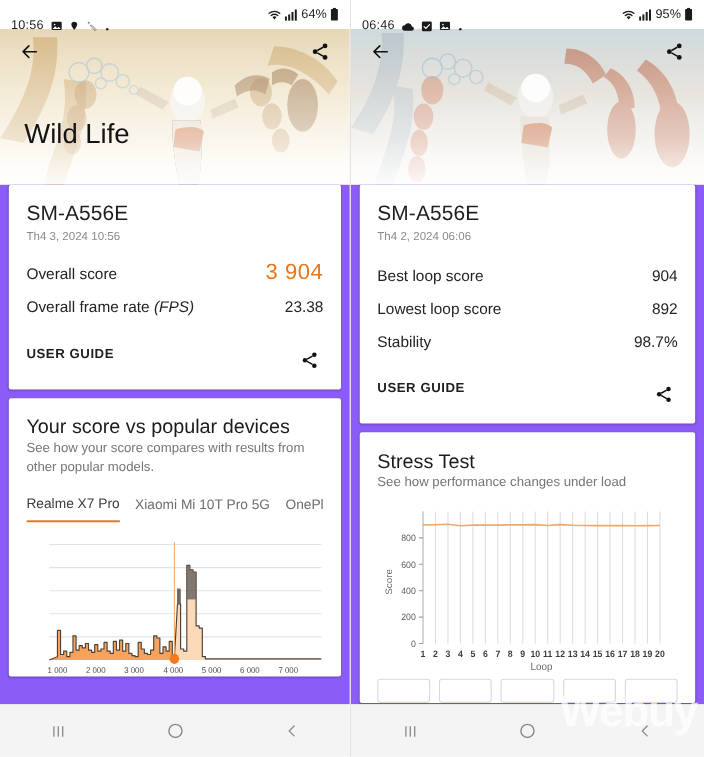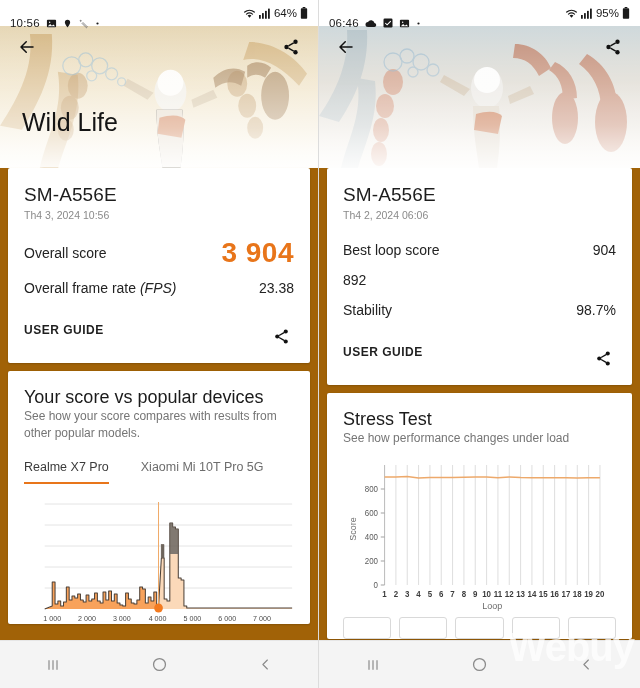--- a/index.html
+++ b/index.html
@@ -22,21 +22,21 @@
 
   
   .statusbar {
     height: 26px; flex: 0 0 26px;
     background: #ffffff;
     display: flex; align-items: center;
     padding: 0 10px;
     font-size: 11.5px; color: #1b1b1b;
     position: relative; z-index: 6;
   }
-  .sb-left { display: flex; align-items: center; gap: 6px; margin-top: 20px; }
+  .sb-left { display: flex; align-items: flex-end; gap: 6px; margin-top: 20px; }
   .sb-time { font-size: 11.5px; letter-spacing: .2px; }
   .sb-spacer { flex: 1; }
   .sb-right { display: flex; align-items: center; gap: 3px; font-size: 11.5px; }
   .ic { display: inline-block; }
   .ic svg { display: block; }
 
   
   .hero {
     position: relative;
     flex: 0 0 142px;
@@ -54,21 +54,21 @@
   .hero-title {
     position: absolute; left: 22px; right: 30px; bottom: 32px;
     font-size: 25px; line-height: 1.12; color: #141414;
     z-index: 3; font-weight: 400;
   }
   .hero-title.two { bottom: 12px; font-size: 25px; }
 
   
   .body {
     flex: 1 1 auto; position: relative;
-    background: #a16207;
+    background: #8b5cf6;
     padding: 0 8px;
     overflow: hidden;
   }
   .card {
     background: #fff;
     border-radius: 2px;
     box-shadow: 0 1px 2px rgba(0,0,0,.16), 0 0 1px rgba(0,0,0,.10);
     margin-bottom: 8px;
     padding: 16px 16px 0 16px;
     position: relative;
@@ -78,32 +78,32 @@
 
   .rowlist { margin-top: 14px; }
   .row {
     display: flex; align-items: baseline; justify-content: space-between;
     padding: 7px 0;
   }
   .row .lbl { font-size: 14px; color: #232323; text-align: center; }
   .row .lbl i { font-style: italic; }
   .row .val { font-size: 14px; color: #232323; }
   .row.big { padding: 2px 0 4px 0; align-items: center; }
-  .row.big .val { font-size: 28px; color: #e8751a; letter-spacing: .5px; font-weight: bold; }
+  .row.big .val { font-size: 20px; color: #e8751a; letter-spacing: .5px; }
 
   .userguide {
     display: flex; align-items: flex-start; justify-content: space-between;
     padding: 14px 0 14px 0; margin-top: 6px;
   }
   .ug-label { font-size: 12px; font-weight: bold; color: #1f1f1f; letter-spacing: .5px; }
 
   .sec-title { font-size: 18px; color: #1b1b1b; }
   .sec-sub { font-size: 12px; color: #757575; line-height: 1.42; }
 
-  .tabs { display: flex; gap: 32px; margin-top: 18px; white-space: nowrap; overflow: hidden; }
+  .tabs { display: flex; gap: 14px; margin-top: 18px; white-space: nowrap; overflow: hidden; align-items: center; }
   .tab { font-size: 12.5px; color: #6d6d6d; padding-bottom: 8px; cursor: pointer; }
   .tab.active { color: #3b3b3b; border-bottom: 2px solid #e8751a; }
 
   
   .chart-wrap { margin-top: 12px; position: relative; }
   svg.chart { display: block; width: 100%; }
 
   .pill-row { display: flex; gap: 8px; padding: 6px 0 0 0; }
   .pill { flex: 1; height: 22px; border: 1px solid #d9d9d9; border-radius: 3px; background: #fff; }
 
@@ -483,20 +483,21 @@
       <div class="card">
         <div class="dev-name">SM-A556E</div>
         <div class="dev-date">Th4 2, 2024 06:06</div>
 
         <div class="rowlist">
           <div class="row">
             <span class="lbl">Best loop score</span>
             <span class="val">904</span>
           </div>
           <div class="row">
+            <span class="lbl">Lowest loop score</span>
             <span class="val">892</span>
           </div>
           <div class="row">
             <span class="lbl">Stability</span>
             <span class="val">98.7%</span>
           </div>
         </div>
 
         <div class="userguide">
           <span class="ug-label">USER GUIDE</span>

